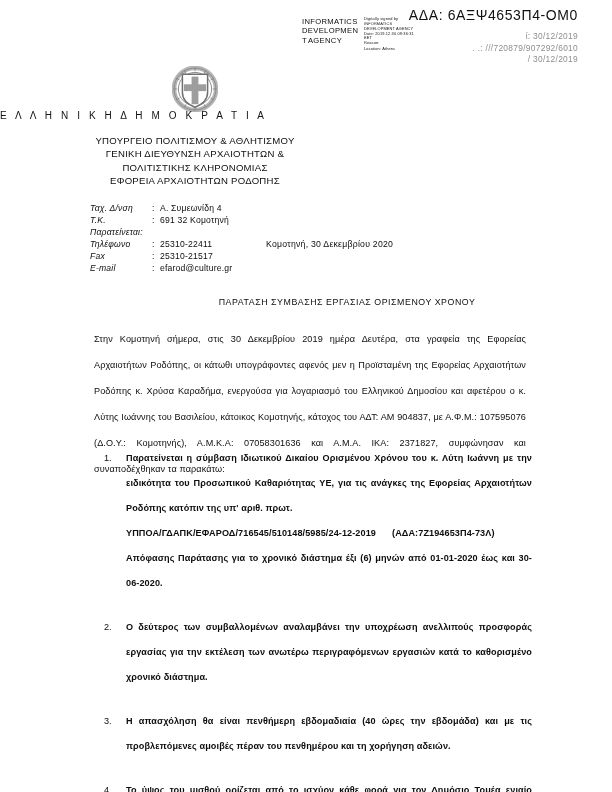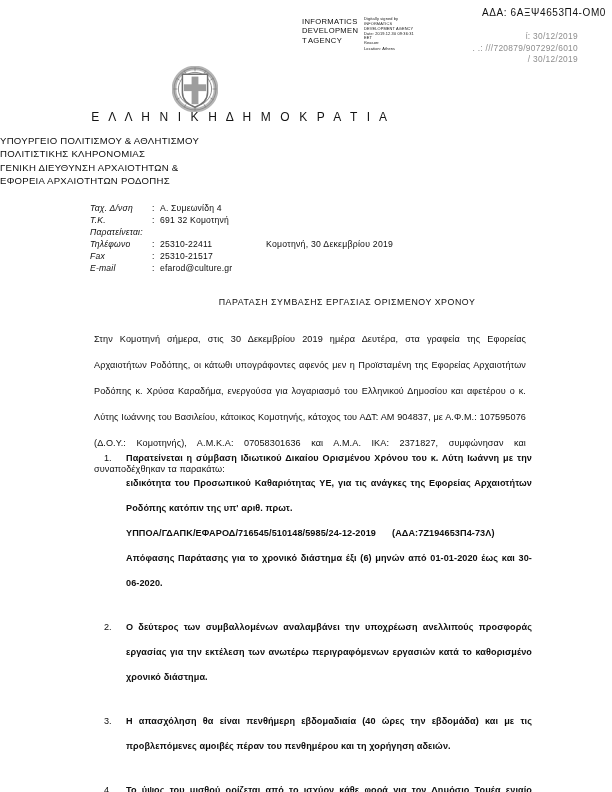--- a/index.html
+++ b/index.html
@@ -24,24 +24,23 @@
     box-sizing: border-box;
   }
 
   
   .ada-line {
     position: absolute;
     top: 7px;
     left: 0;
     width: 578px;
     text-align: right;
-    font-size: 10px;
+    font-size: 14px;
     letter-spacing: 0.6px;
     color: #111;
-    margin-left: 28px;
   }
 
   .sig-block {
     position: absolute;
     top: 17px;
     left: 288px;
     display: flex;
     align-items: flex-start;
     gap: 4px;
     margin-left: 14px;
@@ -92,33 +91,33 @@
     position: relative;
   }
   .emblem svg { display: block; }
 
   
   .republic {
     position: absolute;
     top: 110px;
     left: 0;
     width: 390px;
-    text-align: right;
-    font-size: 12px;
+    text-align: left;
+    font-size: 10px;
     letter-spacing: 3.1px;
     color: #141414;
   }
 
   
   .ministry {
     position: absolute;
     top: 134px;
     left: 0;
     width: 390px;
-    text-align: left;
+    text-align: center;
     font-size: 9.6px;
     line-height: 13.4px;
     letter-spacing: 0.25px;
     color: #0d0d0d;
   }
 
   
   .address {
     position: absolute;
     top: 202px;
@@ -253,22 +252,22 @@
         <rect x="19.6" y="10.6" width="6.8" height="27.6" fill="#9d9d9d"></rect>
         <rect x="11.9" y="18.3" width="22.2" height="6.8" fill="#9d9d9d"></rect>
       </svg>
     </div>
   </div>
 
   <div class="republic">Ε Λ Λ Η Ν Ι Κ Η   Δ Η Μ Ο Κ Ρ Α Τ Ι Α</div>
 
   <div class="ministry">
     <div>ΥΠΟΥΡΓΕΙΟ ΠΟΛΙΤΙΣΜΟΥ &amp; ΑΘΛΗΤΙΣΜΟΥ</div>
+    <div>ΓΕΝΙΚΗ ΔΙΕΥΘΥΝΣΗ ΑΡΧΑΙΟΤΗΤΩΝ &amp;</div>
     <div>ΠΟΛΙΤΙΣΤΙΚΗΣ ΚΛΗΡΟΝΟΜΙΑΣ</div>
-    <div>ΓΕΝΙΚΗ ΔΙΕΥΘΥΝΣΗ ΑΡΧΑΙΟΤΗΤΩΝ &amp;</div>
     <div>ΕΦΟΡΕΙΑ ΑΡΧΑΙΟΤΗΤΩΝ ΡΟΔΟΠΗΣ</div>
   </div>
 
   <div class="address">
     <div class="addr-row">
       <span class="addr-key">Ταχ. Δ/νση</span>
       <span class="addr-sep">:</span>
       <span class="addr-val">Α. Συμεωνίδη 4</span>
     </div>
     <div class="addr-row">
@@ -291,21 +290,21 @@
       <span class="addr-sep">:</span>
       <span class="addr-val">25310-21517</span>
     </div>
     <div class="addr-row">
       <span class="addr-key">E-mail</span>
       <span class="addr-sep">:</span>
       <span class="addr-val">efarod@culture.gr</span>
     </div>
   </div>
 
-  <div class="placedate">Κομοτηνή, 30  Δεκεμβρίου 2019</div>
+  <div class="placedate">Κομοτηνή, 30  Δεκεμβρίου 2020</div>
 
   <div class="doc-title">ΠΑΡΑΤΑΣΗ ΣΥΜΒΑΣΗΣ ΕΡΓΑΣΙΑΣ ΟΡΙΣΜΕΝΟΥ ΧΡΟΝΟΥ</div>
 
   <div class="body-block">
     <p>Στην Κομοτηνή σήμερα, στις 30 Δεκεμβρίου 2019 ημέρα Δευτέρα, στα γραφεία της Εφορείας Αρχαιοτήτων Ροδόπης, οι κάτωθι υπογράφοντες αφενός μεν η Προϊσταμένη της Εφορείας Αρχαιοτήτων Ροδόπης κ. Χρύσα Καραδήμα, ενεργούσα για λογαριασμό του Ελληνικού Δημοσίου και αφετέρου ο κ. Λύτης Ιωάννης του Βασιλείου, κάτοικος Κομοτηνής, κάτοχος του ΑΔΤ: ΑΜ 904837, με Α.Φ.Μ.: 107595076 (Δ.Ο.Υ.: Κομοτηνής), Α.Μ.Κ.Α: 07058301636 και Α.Μ.Α. ΙΚΑ: 2371827, συμφώνησαν και συναποδέχθηκαν τα παρακάτω:</p>
   </div>
 
   <div class="items">
 
     <div class="item">

